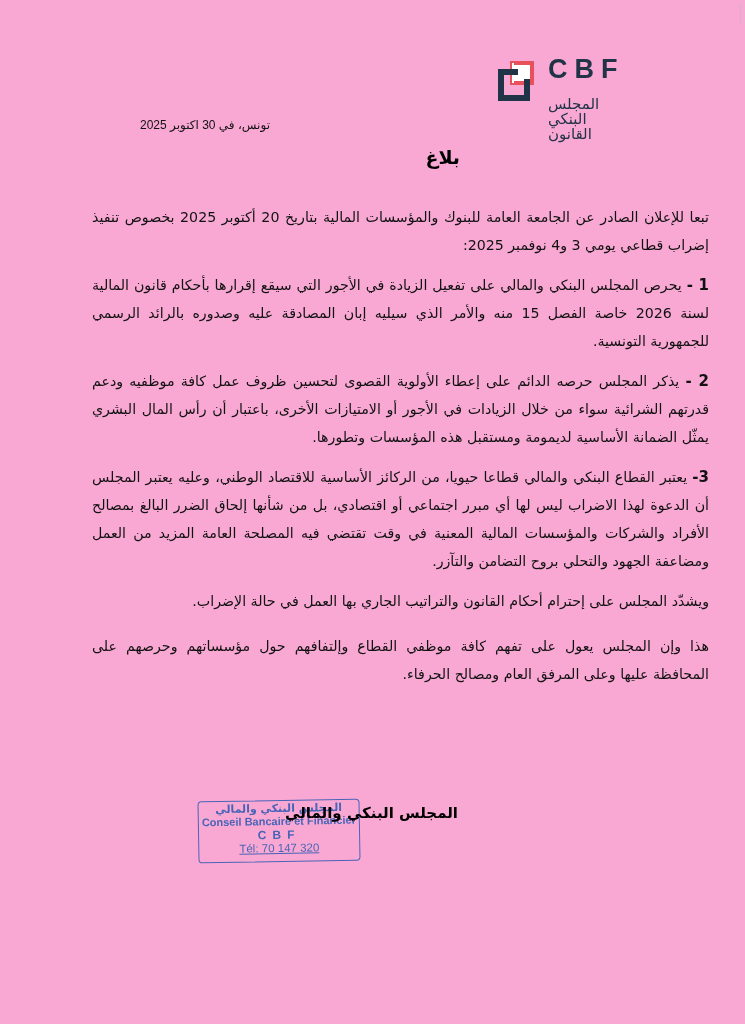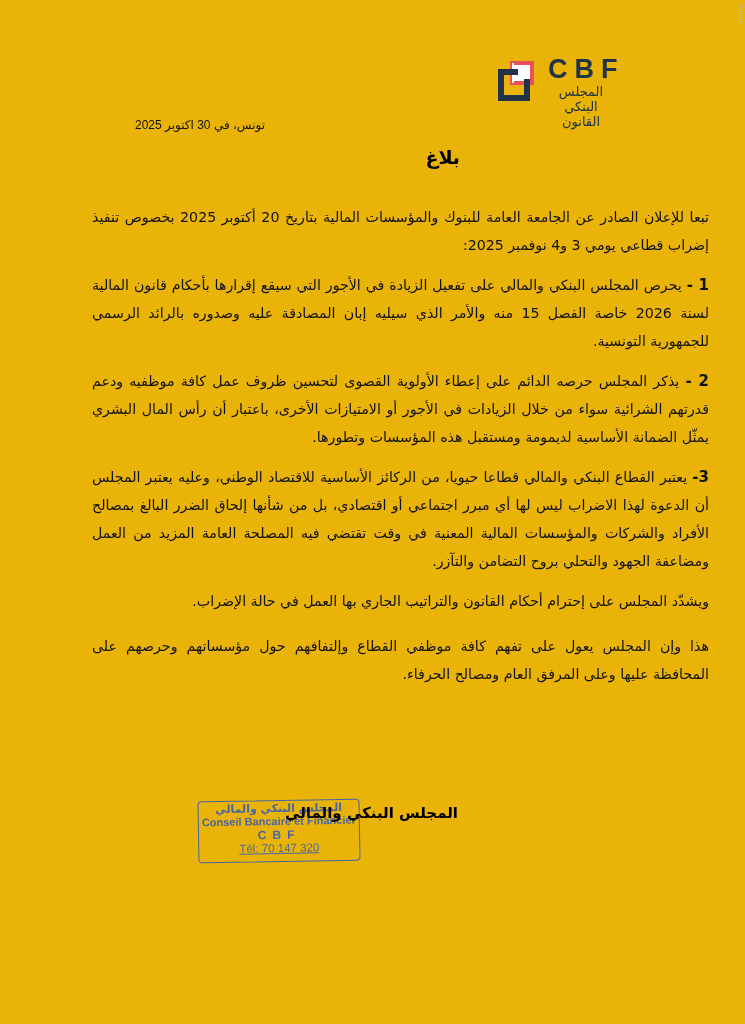--- a/index.html
+++ b/index.html
@@ -12,21 +12,21 @@
       height: 1024px;
       position: relative;
       overflow: hidden;
       font-family: "DejaVu Sans", "Liberation Sans", sans-serif;
       color: #111111;
     }
     .page {
       position: absolute;
       left: 0; top: 0;
       width: 745px; height: 1024px;
-      background: #eab308;
+      background: #f9a8d4;
     }
     .edge-dots {
       position: absolute;
       right: 2px; top: 4px;
       width: 2px; height: 20px;
       border-left: 1px dotted #bbbbbb;
     }
     
     .logo {
       position: absolute;
@@ -46,35 +46,34 @@
     .logo-cbf {
       font-family: "Liberation Sans", sans-serif;
       font-weight: bold;
       font-size: 27px;
       letter-spacing: 7px;
       color: #213347;
       line-height: 28px;
     }
     .logo-ar {
       direction: rtl;
-      text-align: center;
-      font-family: "DejaVu Sans", sans-serif;
-      font-size: 13px;
+      text-align: left;
+      font-family: "DejaVu Sans", sans-serif;
+      font-size: 15px;
       line-height: 15px;
       color: #213347;
       width: 66px;
-      margin-top: 1px;
+      margin-top: 14px;
     }
     
     .date-line {
       position: absolute;
       left: 130px; top: 118px;
       width: 140px;
       direction: rtl;
-      text-align: center;
       font-family: "Liberation Sans", sans-serif;
       font-size: 12px;
       color: #111;
       white-space: nowrap;
     }
     
     .doc-title {
       position: absolute;
       left: 300px; top: 146px;
       width: 160px;

